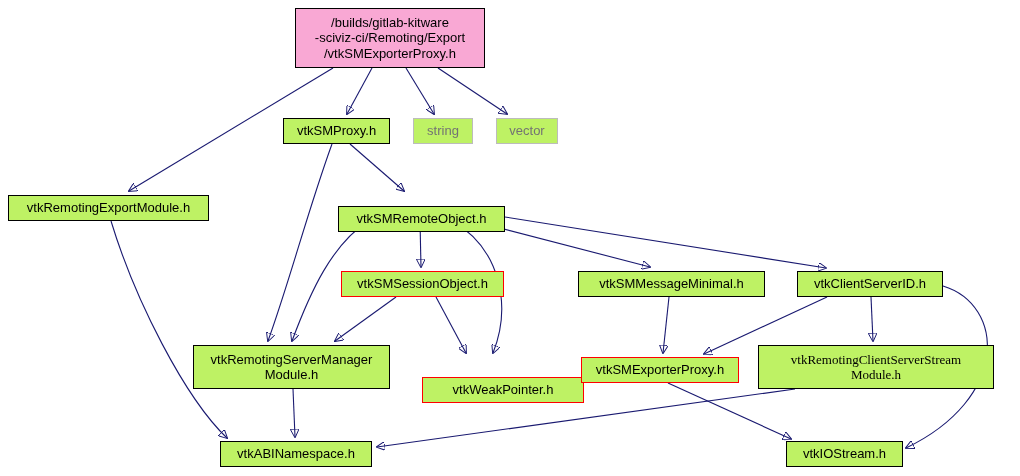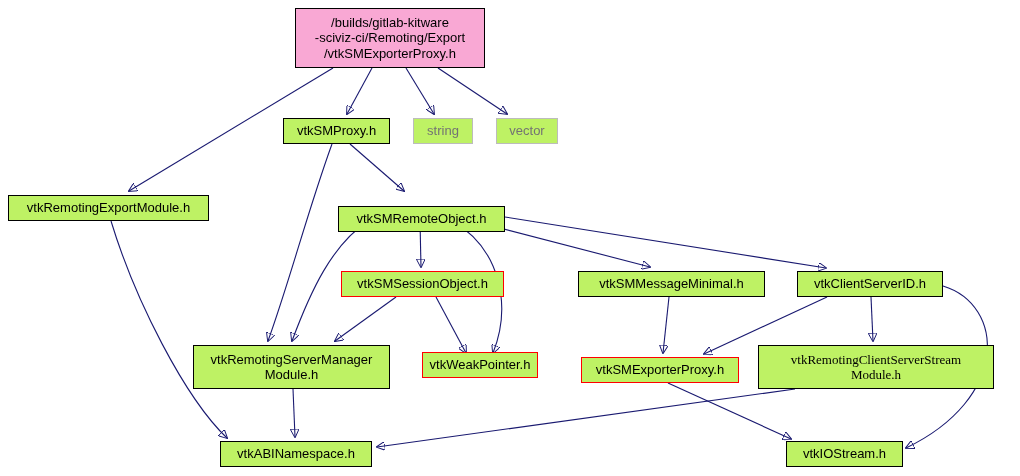--- a/index.html
+++ b/index.html
@@ -113,21 +113,21 @@
 
   <div class="node truncated" style="left:341px; top:271px; width:163px; height:26px;">vtkSMSessionObject.h</div>
 
   <div class="node" style="left:578px; top:271px; width:187px; height:26px;">vtkSMMessageMinimal.h</div>
 
   <div class="node" style="left:797px; top:271px; width:146px; height:26px;">vtkClientServerID.h</div>
 
   <div class="node" style="left:193px; top:345px; width:197px; height:44px;">vtkRemotingServerManager
 Module.h</div>
 
-  <div class="node truncated" style="left:422px; top:352px; width:116px; height:26px;">vtkWeakPointer.h</div>
+  <div class="node truncated" style="left:422px; top:377px; width:162px; height:26px;">vtkWeakPointer.h</div>
 
   <div class="node truncated" style="left:581px; top:357px; width:158px; height:26px;">vtkSMExporterProxy.h</div>
 
   <div class="node" style="left:758px; top:345px; width:236px; height:44px;font-family:Liberation Serif, serif;">vtkRemotingClientServerStream
 Module.h</div>
 
   <div class="node" style="left:220px; top:441px; width:152px; height:26px;">vtkABINamespace.h</div>
 
   <div class="node" style="left:786px; top:441px; width:117px; height:26px;">vtkIOStream.h</div>
 

